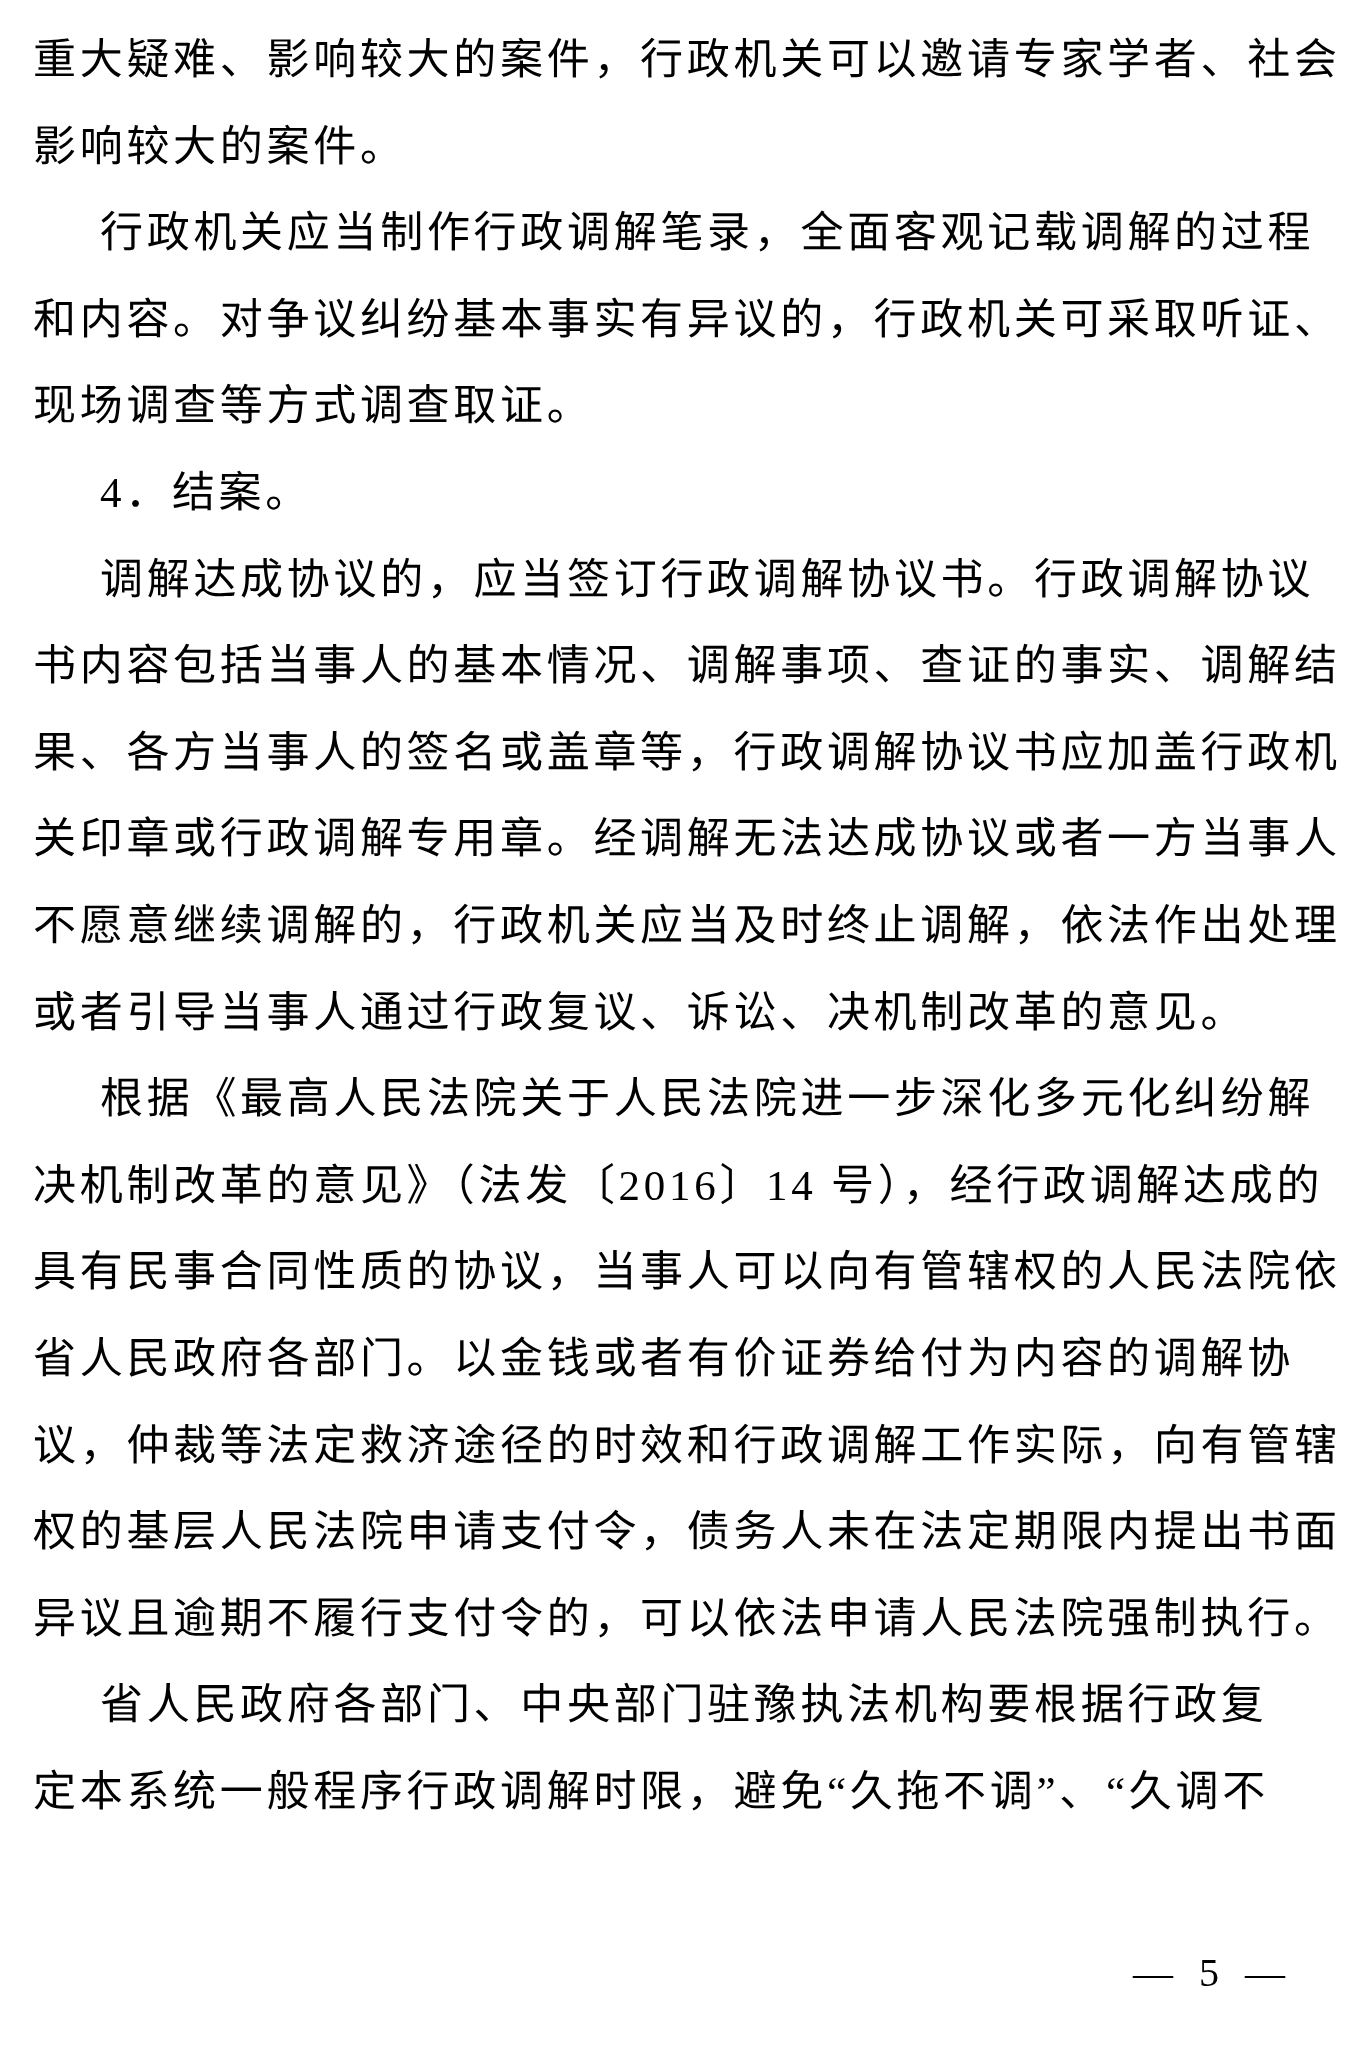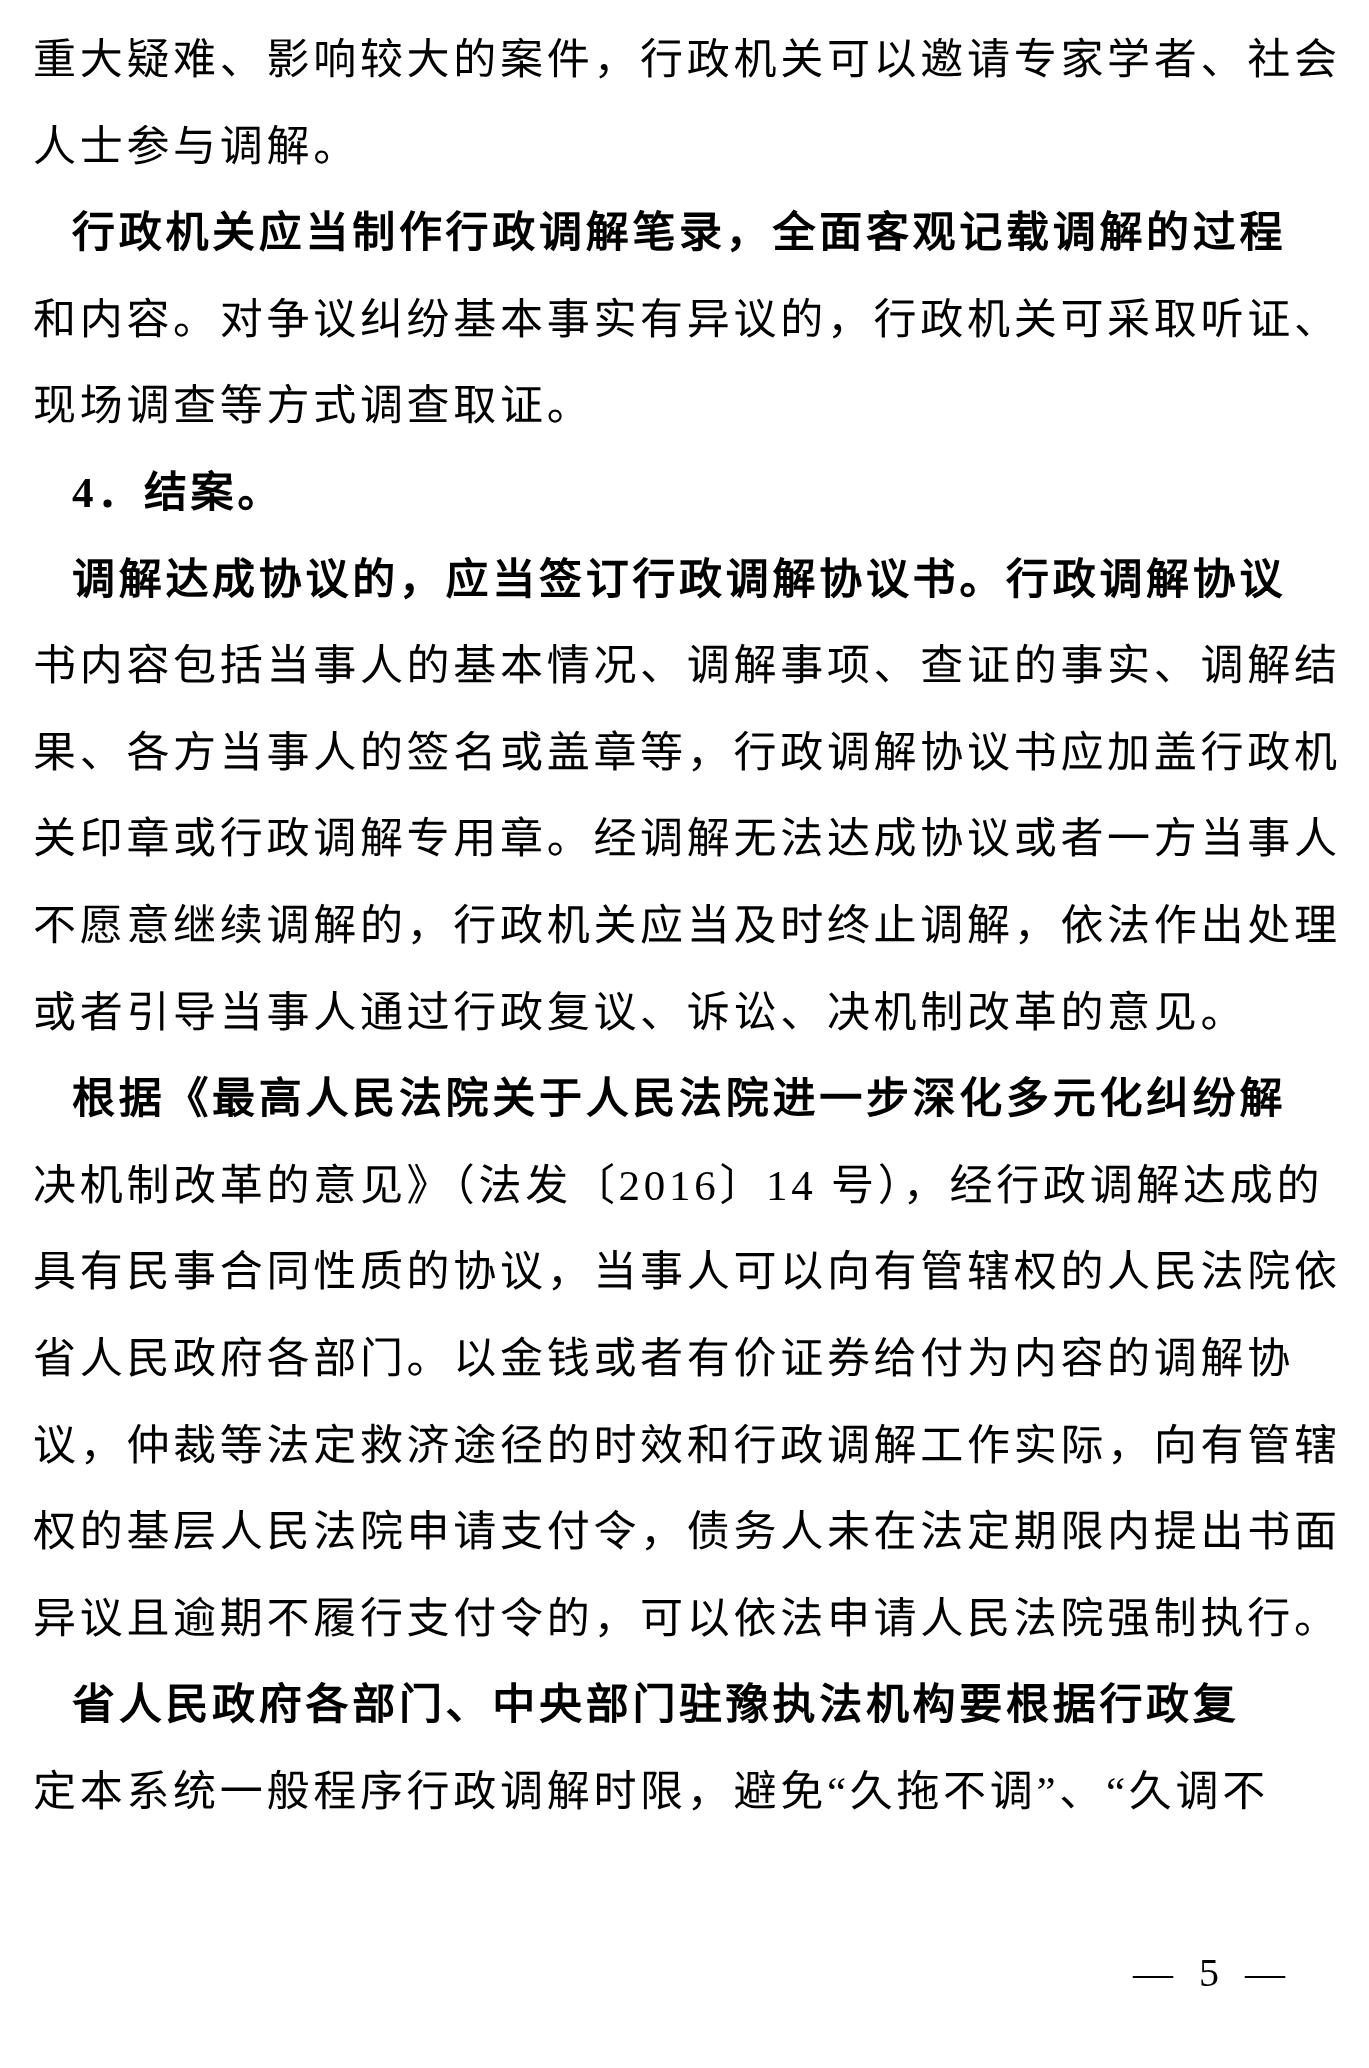--- a/index.html
+++ b/index.html
@@ -23,39 +23,38 @@
   .line {
     font-size: 43px;
     line-height: 86.6px;
     letter-spacing: 3.7px;
     white-space: pre;
     padding-left: 33px;
     height: 86.6px;
     overflow: hidden;
   }
   .line.indent {
-    padding-left: 72px;
-    font-weight: bold;
+    padding-left: 100px;
   }
   .footer {
     position: absolute;
     top: 1950px;
     right: 76px;
     font-size: 40px;
     line-height: 46px;
     letter-spacing: 8px;
     white-space: pre;
   }
 </style>
 </head>
 <body>
 
 <div class="page">
   <div class="line">重大疑难、影响较大的案件，行政机关可以邀请专家学者、社会</div>
-  <div class="line">人士参与调解。</div>
+  <div class="line">影响较大的案件。</div>
   <div class="line indent">行政机关应当制作行政调解笔录，全面客观记载调解的过程</div>
   <div class="line">和内容。对争议纠纷基本事实有异议的，行政机关可采取听证、</div>
   <div class="line">现场调查等方式调查取证。</div>
   <div class="line indent">4．结案。</div>
   <div class="line indent">调解达成协议的，应当签订行政调解协议书。行政调解协议</div>
   <div class="line">书内容包括当事人的基本情况、调解事项、查证的事实、调解结</div>
   <div class="line">果、各方当事人的签名或盖章等，行政调解协议书应加盖行政机</div>
   <div class="line">关印章或行政调解专用章。经调解无法达成协议或者一方当事人</div>
   <div class="line">不愿意继续调解的，行政机关应当及时终止调解，依法作出处理</div>
   <div class="line">或者引导当事人通过行政复议、诉讼、决机制改革的意见。</div>

